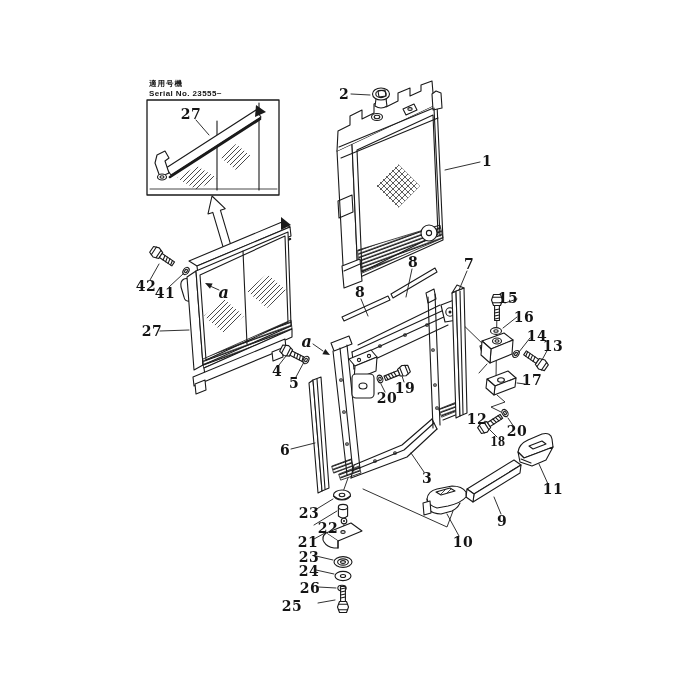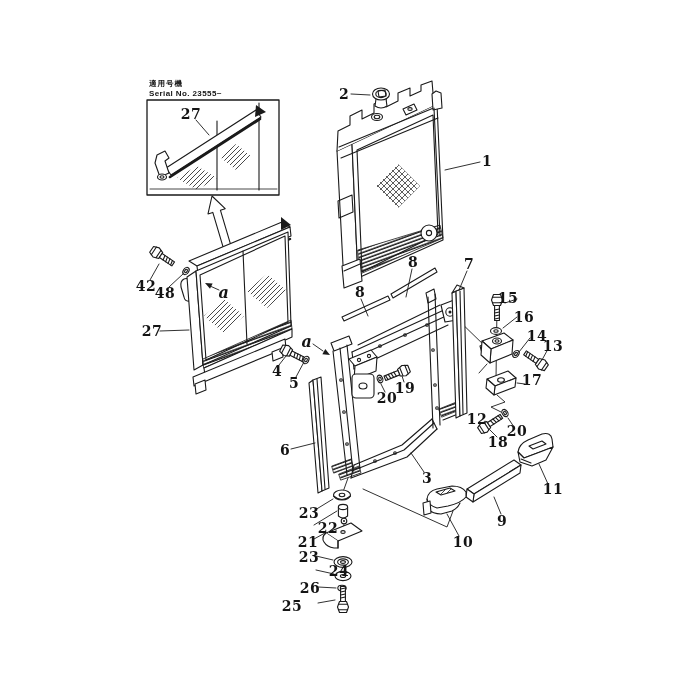--- a/index.html
+++ b/index.html
@@ -349,46 +349,46 @@
 <div class="serial">
   <div class="jp">適用号機</div>
   <div>Serial No. 23555~</div>
 </div>
 
 <div id="callout-layer">
       <span class="callout" style="left: 344px; top: 94px;">2</span>
       <span class="callout" style="left: 487px; top: 161px;">1</span>
       <span class="callout" style="left: 191px; top: 114px;">27</span>
       <span class="callout" style="left: 146px; top: 286px;">42</span>
-      <span class="callout" style="left: 165px; top: 293px;">48</span>
+      <span class="callout" style="left: 165px; top: 293px;">41</span>
       <span class="callout ital" style="left: 224px; top: 292px;">a</span>
       <span class="callout" style="left: 152px; top: 331px;">27</span>
       <span class="callout" style="left: 277px; top: 371px;">4</span>
       <span class="callout" style="left: 294px; top: 383px;">5</span>
       <span class="callout ital" style="left: 307px; top: 341px;">a</span>
       <span class="callout" style="left: 285px; top: 450px;">6</span>
       <span class="callout" style="left: 360px; top: 292px;">8</span>
       <span class="callout" style="left: 413px; top: 262px;">8</span>
       <span class="callout" style="left: 469px; top: 264px;">7</span>
       <span class="callout" style="left: 508px; top: 298px;">15</span>
       <span class="callout" style="left: 524px; top: 317px;">16</span>
       <span class="callout" style="left: 537px; top: 336px;">14</span>
       <span class="callout" style="left: 553px; top: 346px;">13</span>
       <span class="callout" style="left: 477px; top: 379px; margin-top: 40px;">12</span>
       <span class="callout" style="left: 532px; top: 380px;">17</span>
       <span class="callout" style="left: 405px; top: 388px;">19</span>
       <span class="callout" style="left: 387px; top: 398px;">20</span>
-      <span class="callout" style="left: 498px; top: 442px;">18</span>
+      <span class="callout" style="left: 498px; top: 442px; font-family: Liberation Serif, serif;">18</span>
       <span class="callout" style="left: 517px; top: 431px;">20</span>
       <span class="callout" style="left: 427px; top: 478px;">3</span>
       <span class="callout" style="left: 502px; top: 521px;">9</span>
       <span class="callout" style="left: 463px; top: 542px; text-align: center;">10</span>
       <span class="callout" style="left: 553px; top: 489px;">11</span>
       <span class="callout" style="left: 309px; top: 513px;">23</span>
       <span class="callout" style="left: 304px; top: 528px; margin-left: 24px;">22</span>
       <span class="callout" style="left: 308px; top: 542px;">21</span>
       <span class="callout" style="left: 309px; top: 557px;">23</span>
-      <span class="callout" style="left: 309px; top: 571px; margin-left: 30px;">24</span>
+      <span class="callout" style="left: 309px; top: 571px;">24</span>
       <span class="callout" style="left: 310px; top: 588px;">26</span>
       <span class="callout" style="left: 292px; top: 606px;">25</span>
     </div>
 
 </div>
 
 </body></html>

